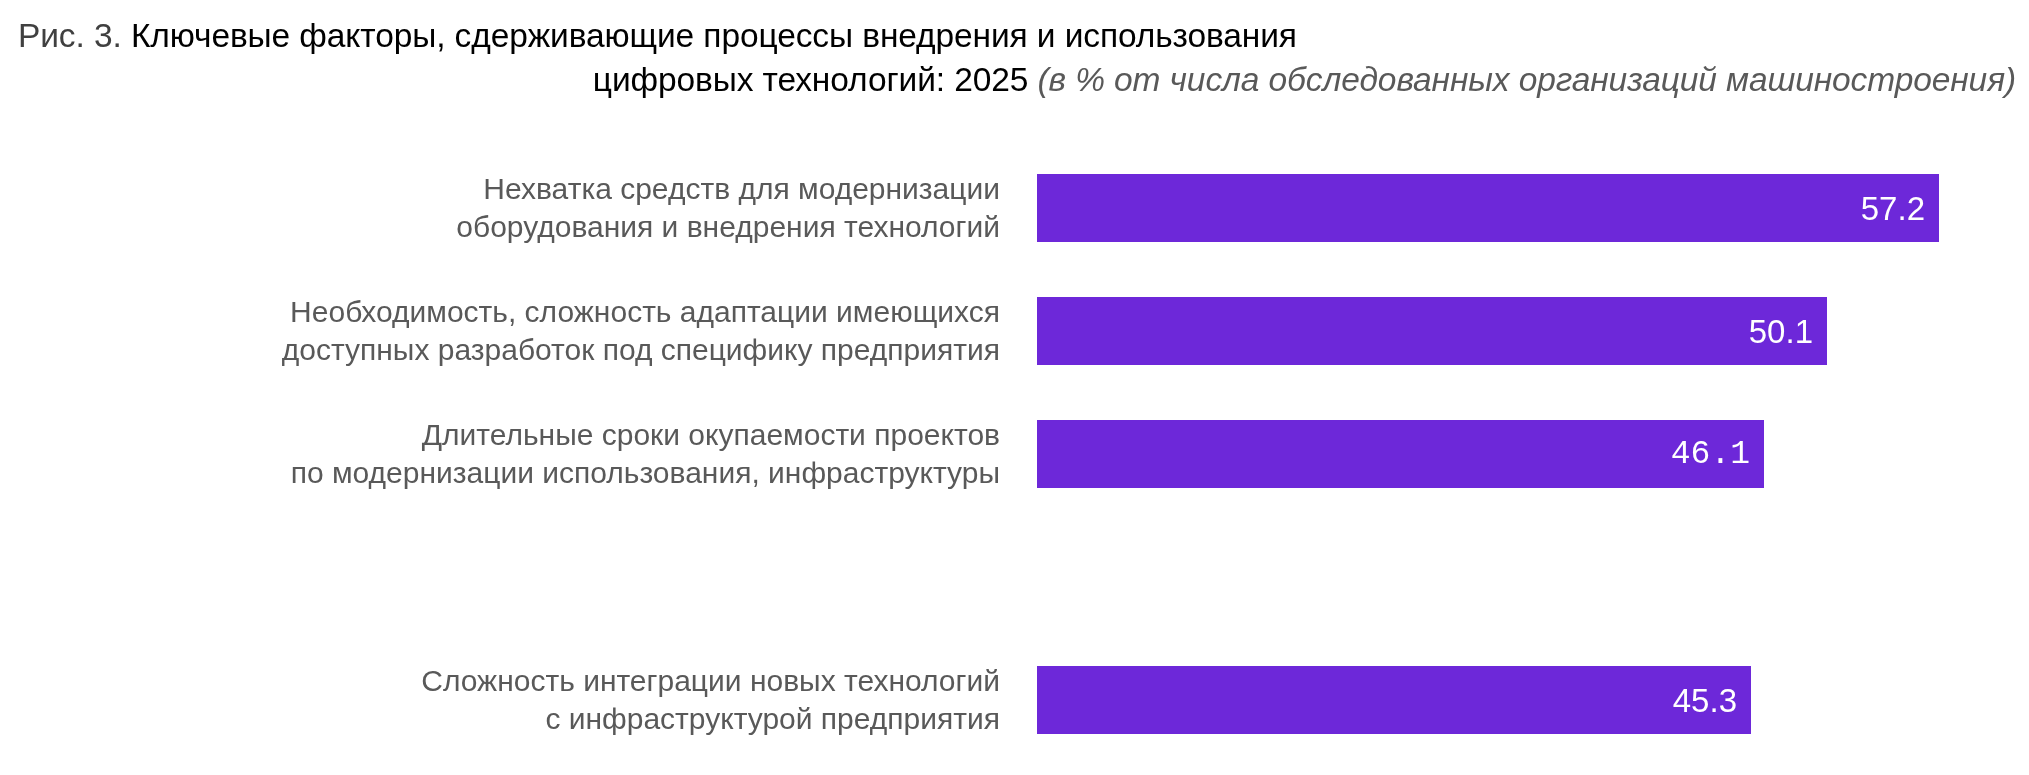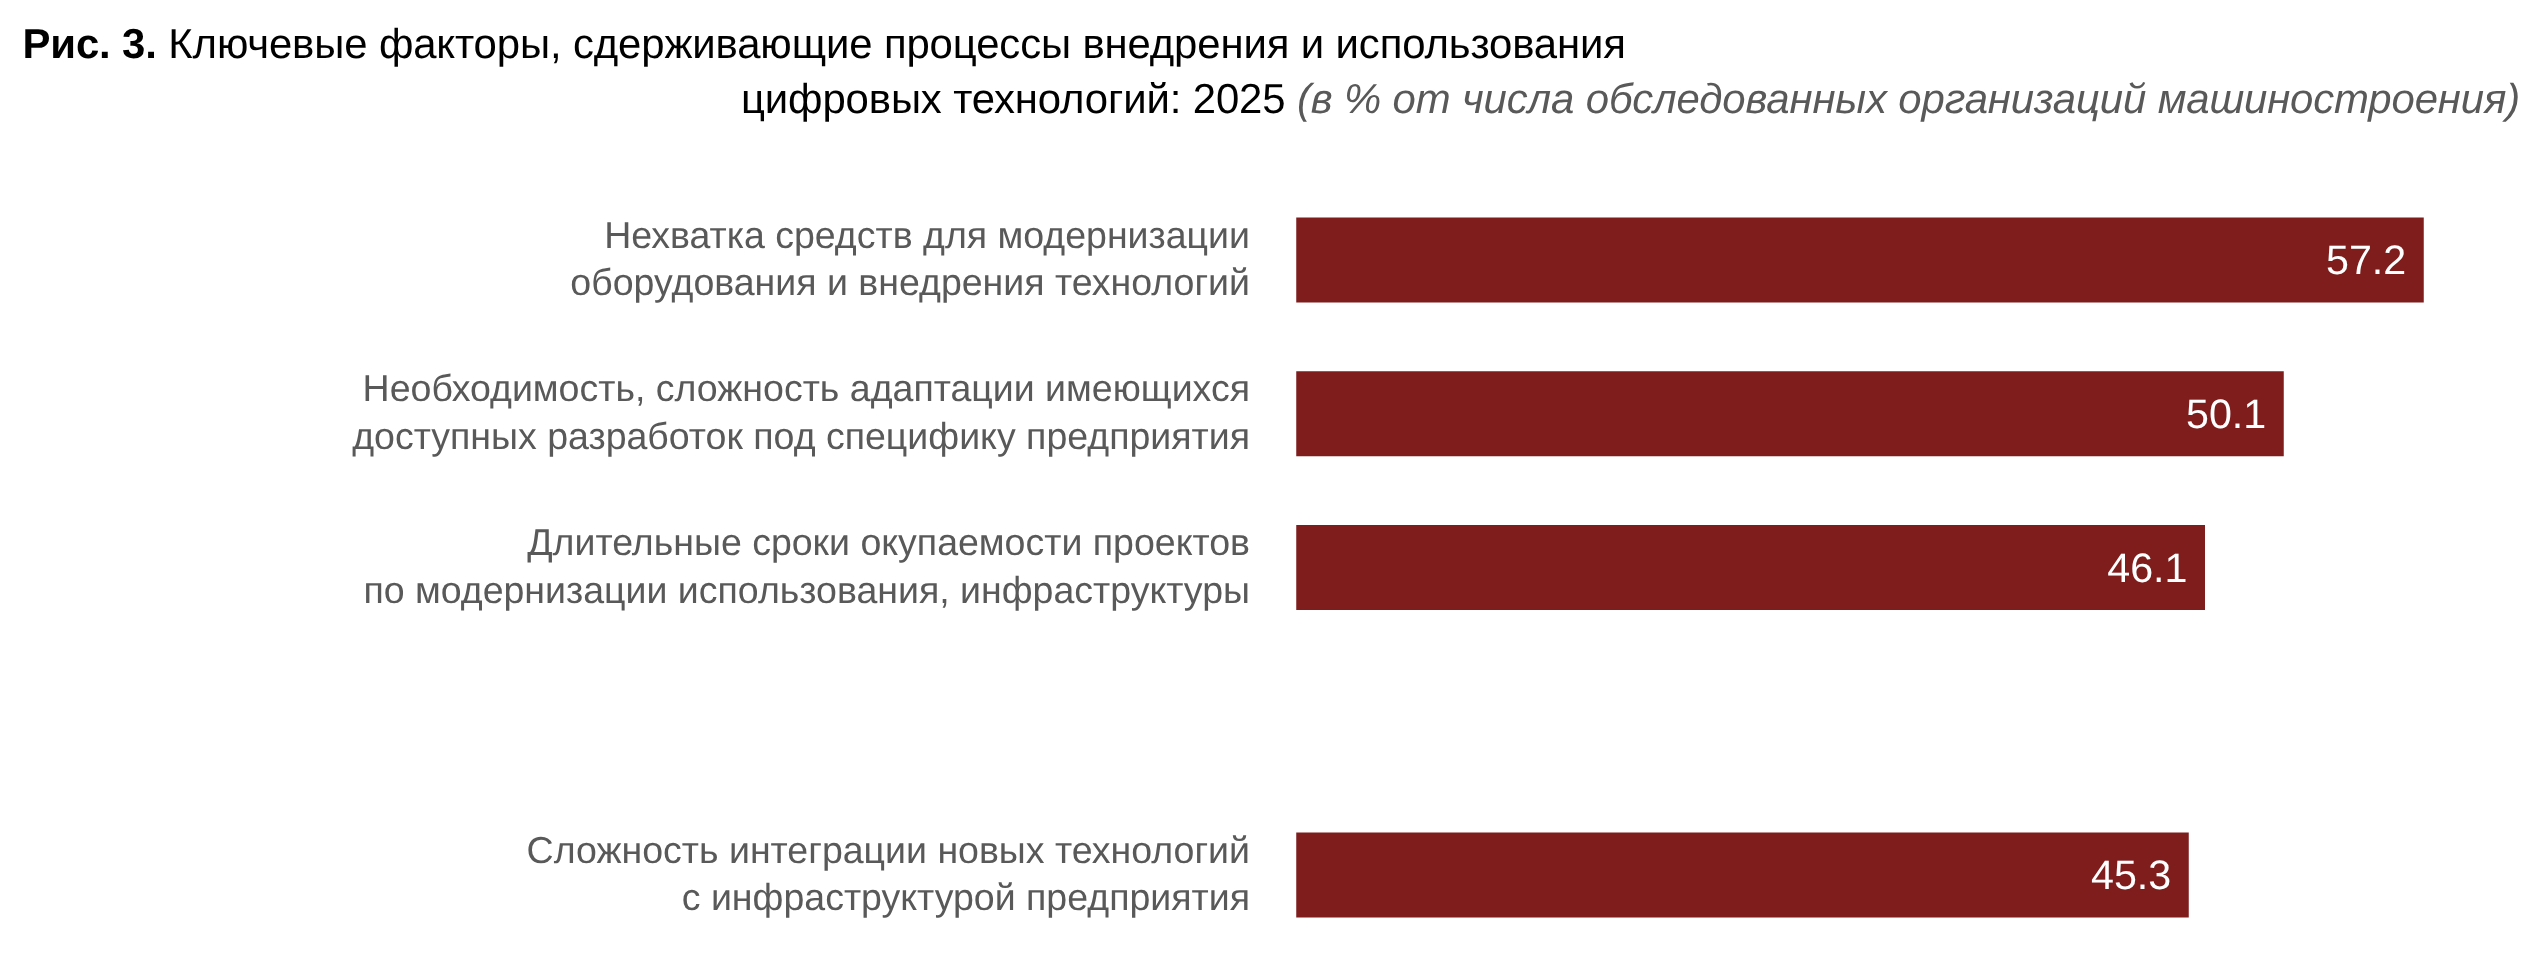--- a/index.html
+++ b/index.html
@@ -33,22 +33,22 @@
     font-size: 33.5px;
     line-height: 44px;
     font-weight: bold;
     color: #595959;
     letter-spacing: -0.1px;
   }
   .title-line { display: block; white-space: nowrap; }
   .title-line-1 { text-align: left; }
   .title-line-2 { text-align: right; }
   .fig-number {
-    color: #000000;
-    font-weight: bold;
+    color: #404040;
+    font-weight: normal;
   }
   .title-main { color: #000000; font-weight: normal; }
   .title-units {
     color: #595959;
     font-weight: normal;
     font-style: italic;
   }
 
   
   .plot {
@@ -87,21 +87,21 @@
     top: 0;
     height: 68px;
     width: 975px;
   }
 
   .bar {
     position: absolute;
     left: 0;
     top: 0;
     height: 68px;
-    background: #7f1d1d;
+    background: #6d28d9;
   }
 
   .bar-value {
     position: absolute;
     right: 14px;
     top: 50%;
     transform: translateY(-50%);
     color: #ffffff;
     font-size: 33px;
     line-height: 33px;
@@ -150,21 +150,21 @@
         </div>
       </div>
     </div>
 
     <div class="row" style="top:300px;">
       <div class="row-label">
         <span class="lbl-line">Длительные сроки окупаемости проектов</span>
         <span class="lbl-line">по модернизации использования, инфраструктуры</span>
       </div>
       <div class="bar-track">
-        <div class="bar" style="width:727px;">
+        <div class="bar" style="width:727px;font-family:Liberation Mono, monospace;">
           <span class="bar-value">46.1</span>
         </div>
       </div>
     </div>
 
 
     <div class="row" style="top:546px;">
       <div class="row-label">
         <span class="lbl-line">Сложность интеграции новых технологий</span>
         <span class="lbl-line">с инфраструктурой предприятия</span>

